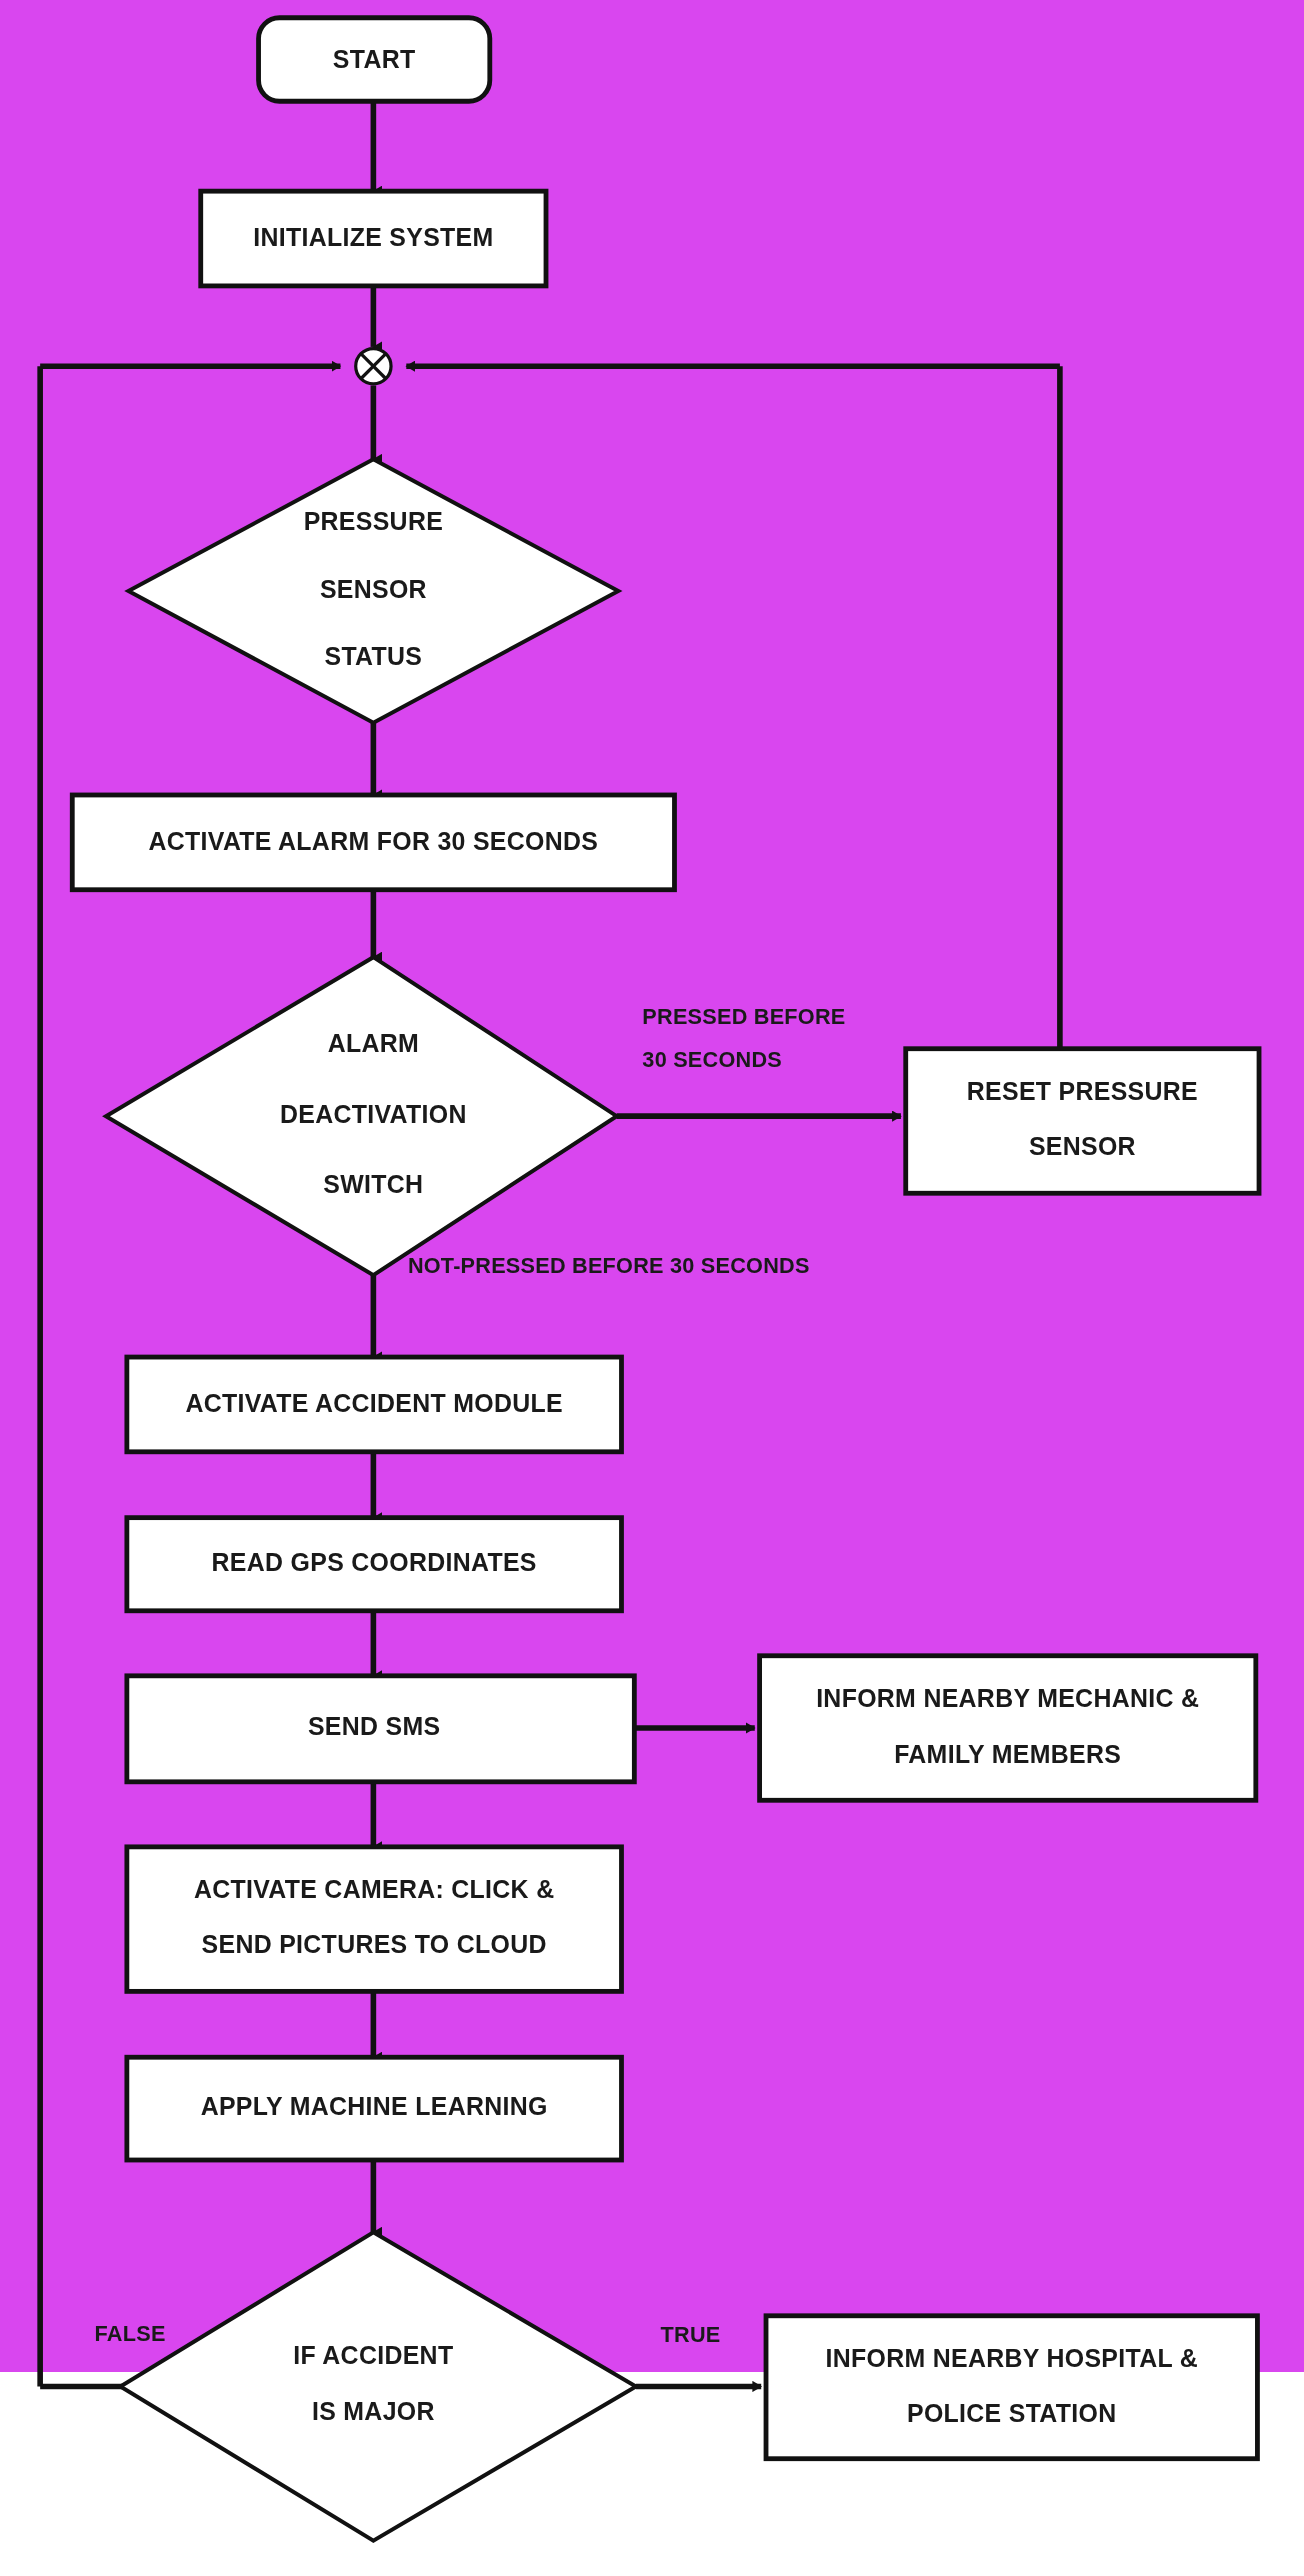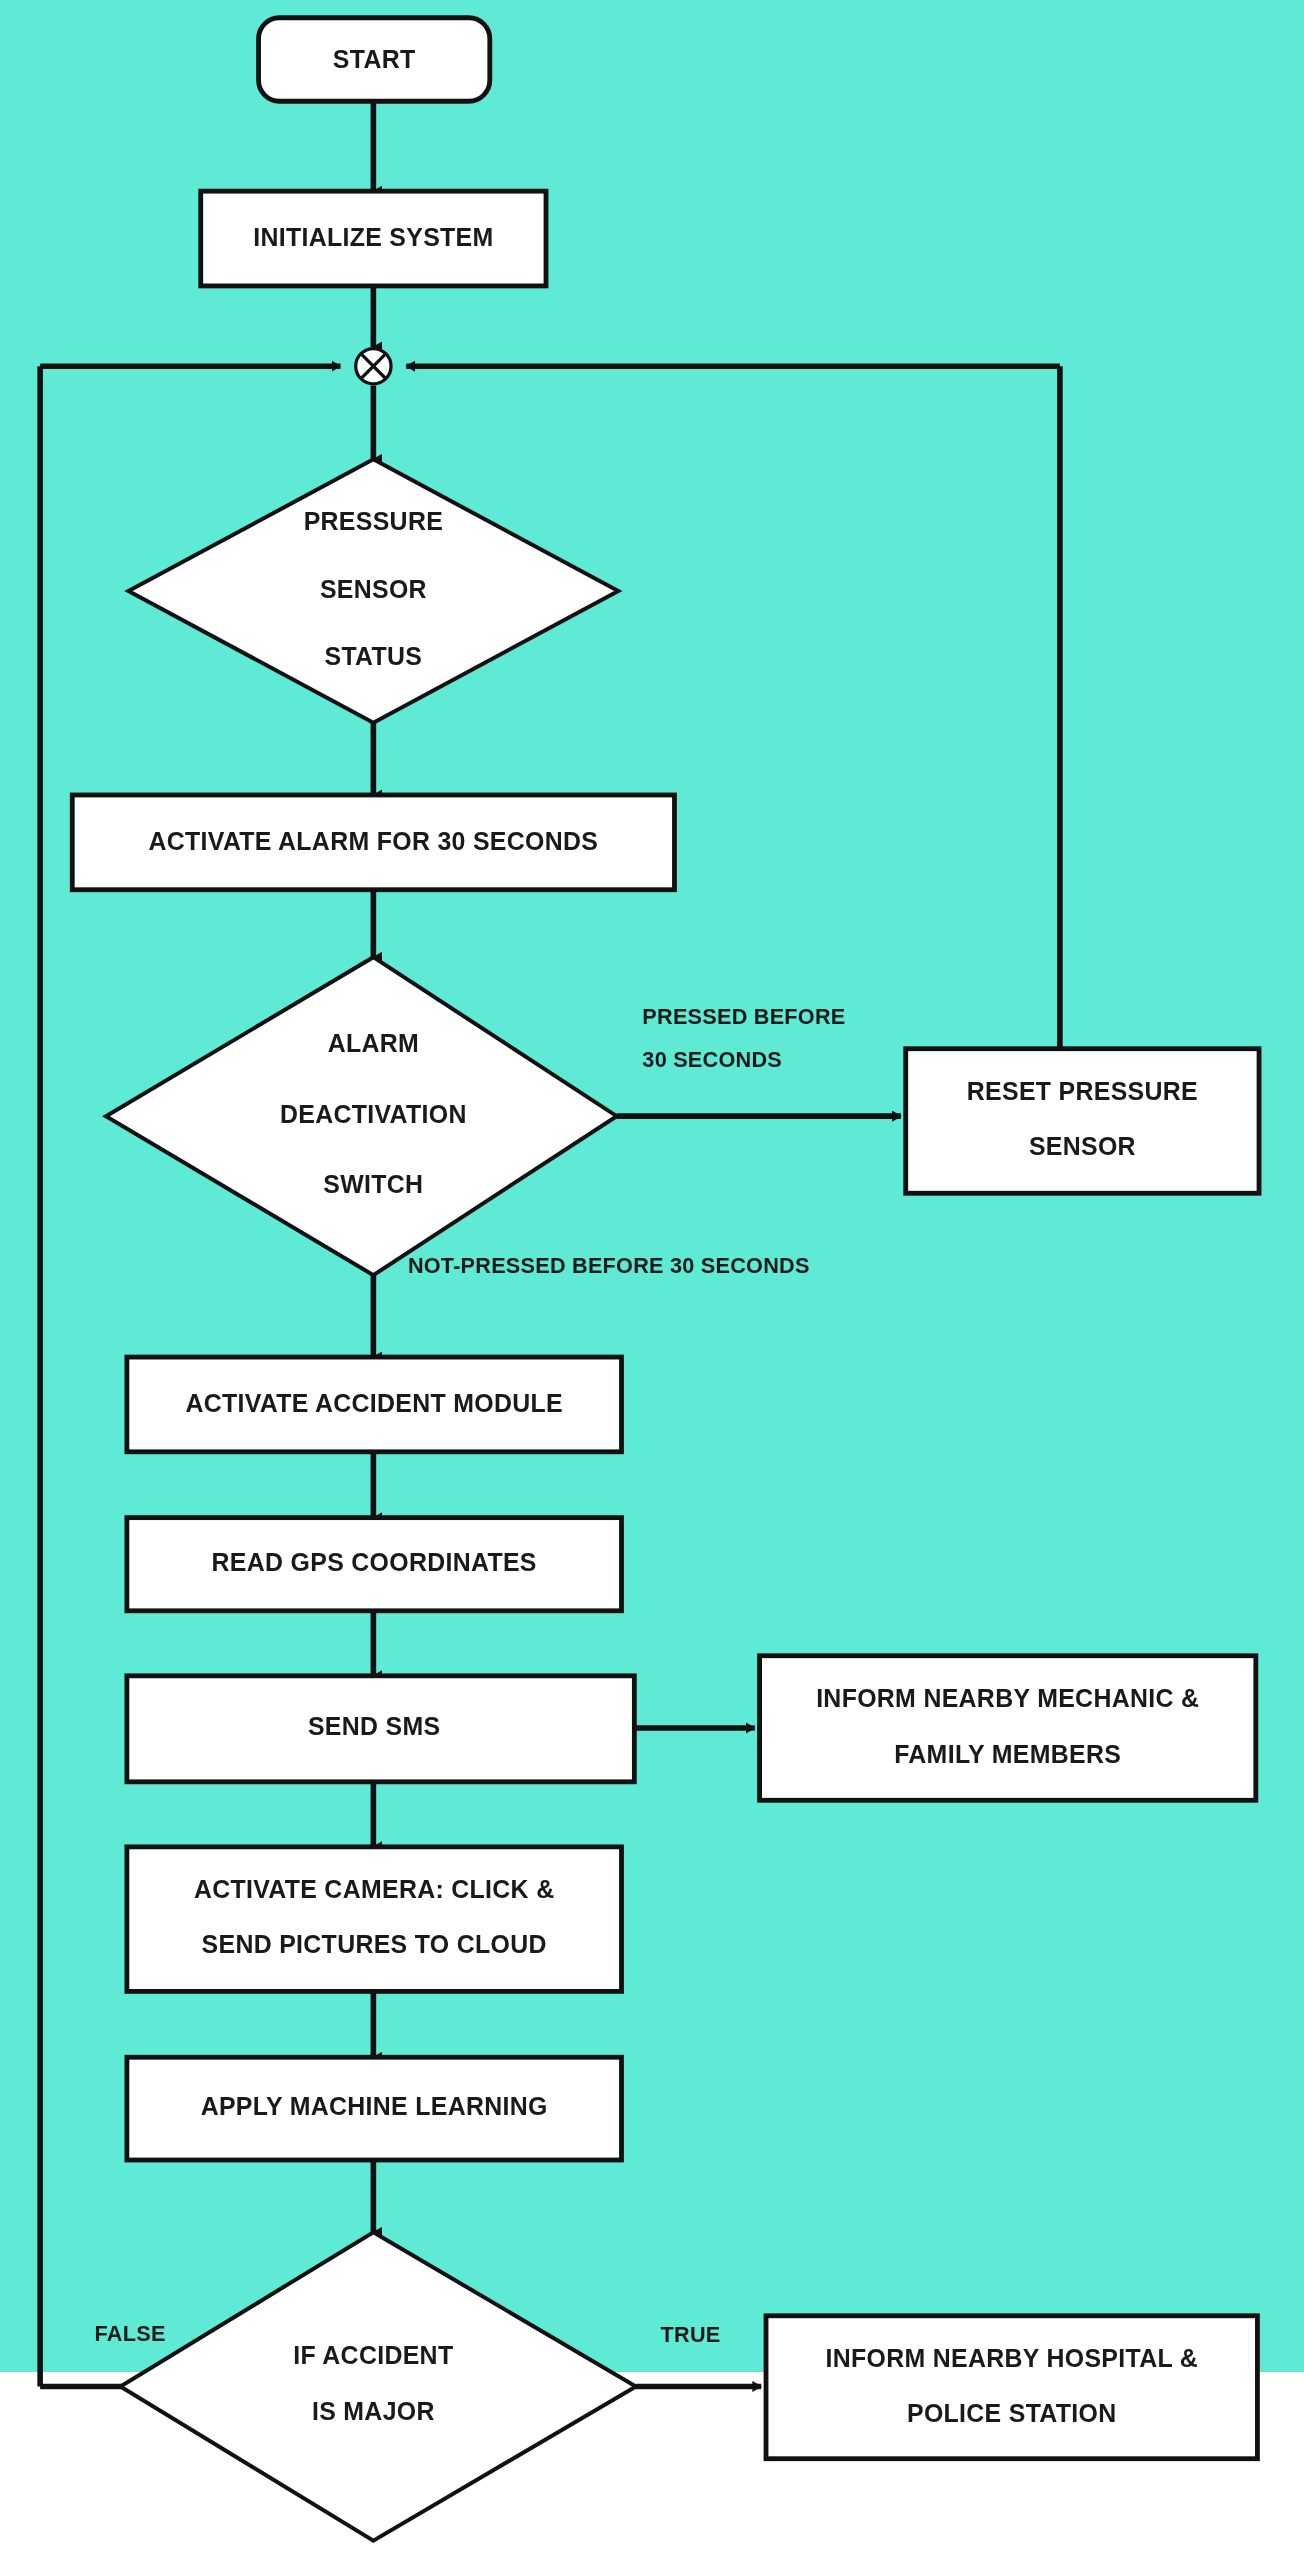--- a/index.html
+++ b/index.html
@@ -10,21 +10,21 @@
   body {
     width: 1304px;
     height: 2576px;
     font-family: "Liberation Sans", sans-serif;
     overflow: hidden;
   }
   #flowchart-root {
     position: relative;
     width: 1304px;
     height: 2372px;
-    background: #5eead4;
+    background: #d946ef;
   }
   svg.chart {
     display: block;
     width: 1304px;
     height: 2576px;
   }
   .node-shape {
     fill: #ffffff;
     stroke: #111111;
     stroke-width: 6;

